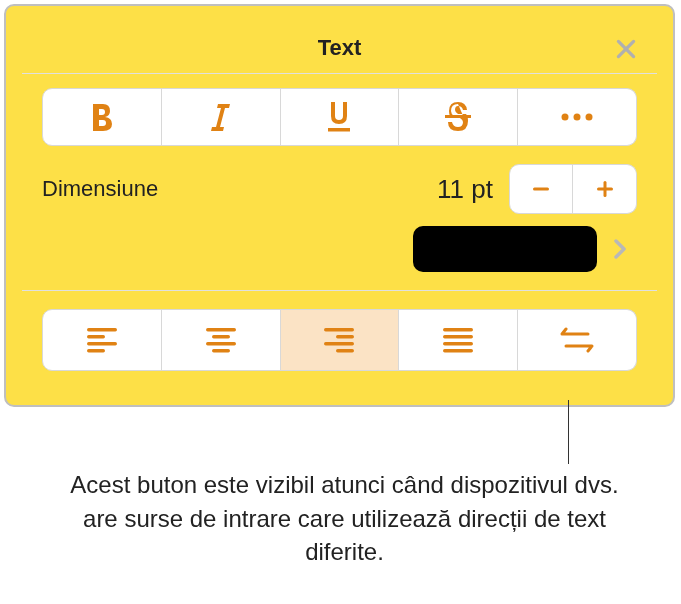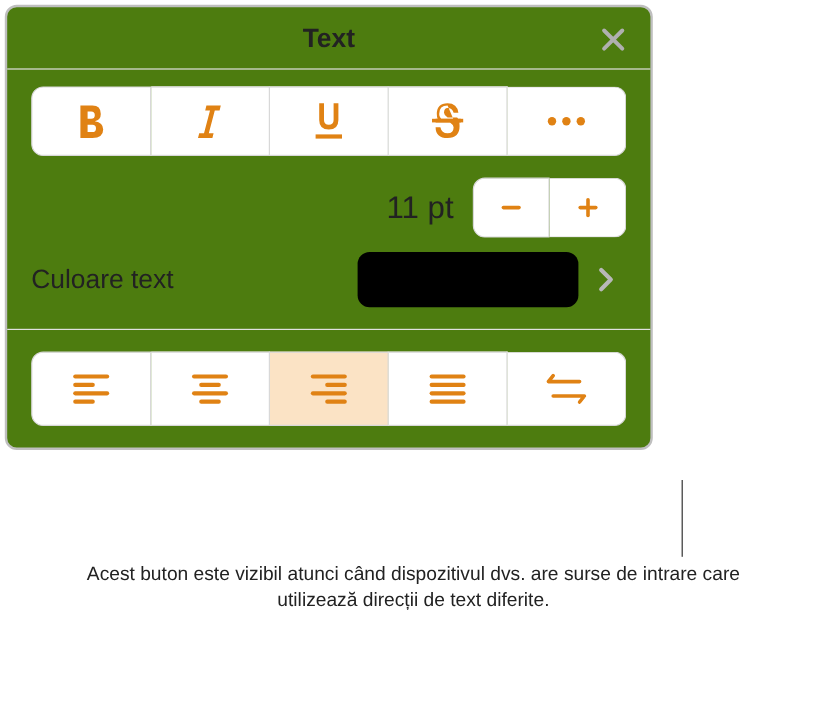--- a/index.html
+++ b/index.html
@@ -6,23 +6,23 @@
     body {
       font-family: -apple-system, BlinkMacSystemFont, "Helvetica Neue", sans-serif;
       background: #fff;
       width: 681px;
       height: 604px;
     }
     .panel {
       border: 2px solid #bfbfbf;
       border-radius: 10px;
       margin: 4px;
-      padding: 0;
-      width: 540px;
-      background: #4d7c0f;
+      padding: 16px;
+      width: 671px;
+      background: #fde047;
     }
     .header {
       display: flex;
       align-items: center;
       justify-content: center;
       position: relative;
       height: 52px;
       border-bottom: 1px solid #e0e0e0;
     }
     .title {
@@ -147,21 +147,21 @@
       width: 1px;
       height: 64px;
       background: #333;
     }
     .callout {
       position: absolute;
       top: 468px;
       left: 60px;
       right: 52px;
       text-align: center;
-      font-size: 16px;
+      font-size: 24px;
       line-height: 1.4;
       color: #222;
     }
   </style>
 </head>
 <body>
 
 <div class="panel">
 
   <div class="header">
@@ -200,39 +200,39 @@
     <div class="style-btn">
       <svg width="34" height="10" viewBox="0 0 34 10">
         <circle cx="5" cy="5" r="3.5" fill="currentColor"></circle>
         <circle cx="17" cy="5" r="3.5" fill="currentColor"></circle>
         <circle cx="29" cy="5" r="3.5" fill="currentColor"></circle>
       </svg>
     </div>
   </div>
 
   <div class="control-row">
+    <div class="control-label">Dimensiune</div>
     <div class="spacer"></div>
     <div class="size-value">11 pt</div>
     <div class="stepper">
       <div class="step-btn">
         <svg width="24" height="24" viewBox="0 0 24 24">
           <rect x="4" y="10.5" width="16" height="3" rx="1.5" fill="currentColor"></rect>
         </svg>
       </div>
       <div class="step-btn">
         <svg width="24" height="24" viewBox="0 0 24 24">
           <rect x="4" y="10.5" width="16" height="3" rx="1.5" fill="currentColor"></rect>
           <rect x="10.5" y="4" width="3" height="16" rx="1.5" fill="currentColor"></rect>
         </svg>
       </div>
     </div>
   </div>
 
   <div class="color-row">
-    <div class="control-label">Culoare text</div>
     <div class="spacer"></div>
     <div class="color-swatch"></div>
     <div class="chevron">
       <svg width="14" height="22" viewBox="0 0 14 22">
         <path d="M3 3 L11 11 L3 19" stroke="#b8b8b8" stroke-width="3.5" fill="none" stroke-linecap="round" stroke-linejoin="round"></path>
       </svg>
     </div>
   </div>
 
   <div class="divider"></div>

